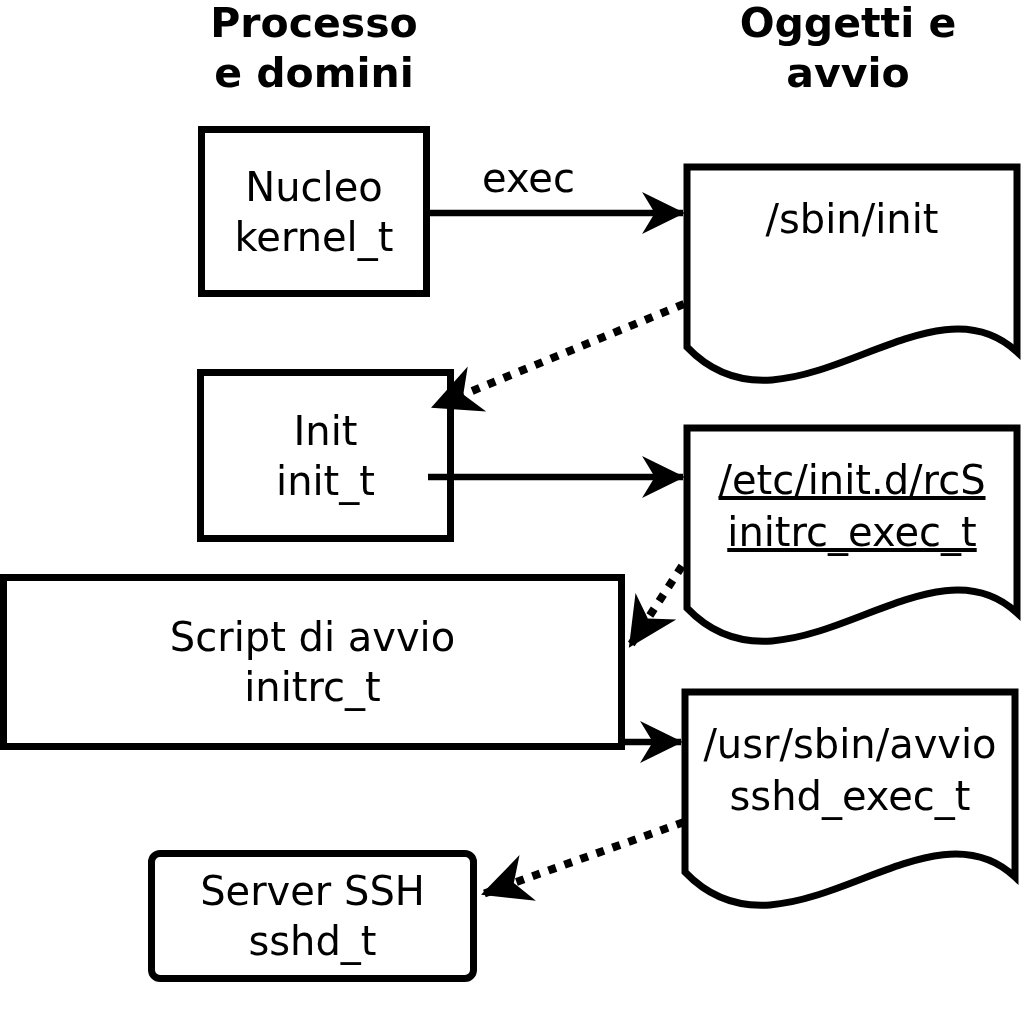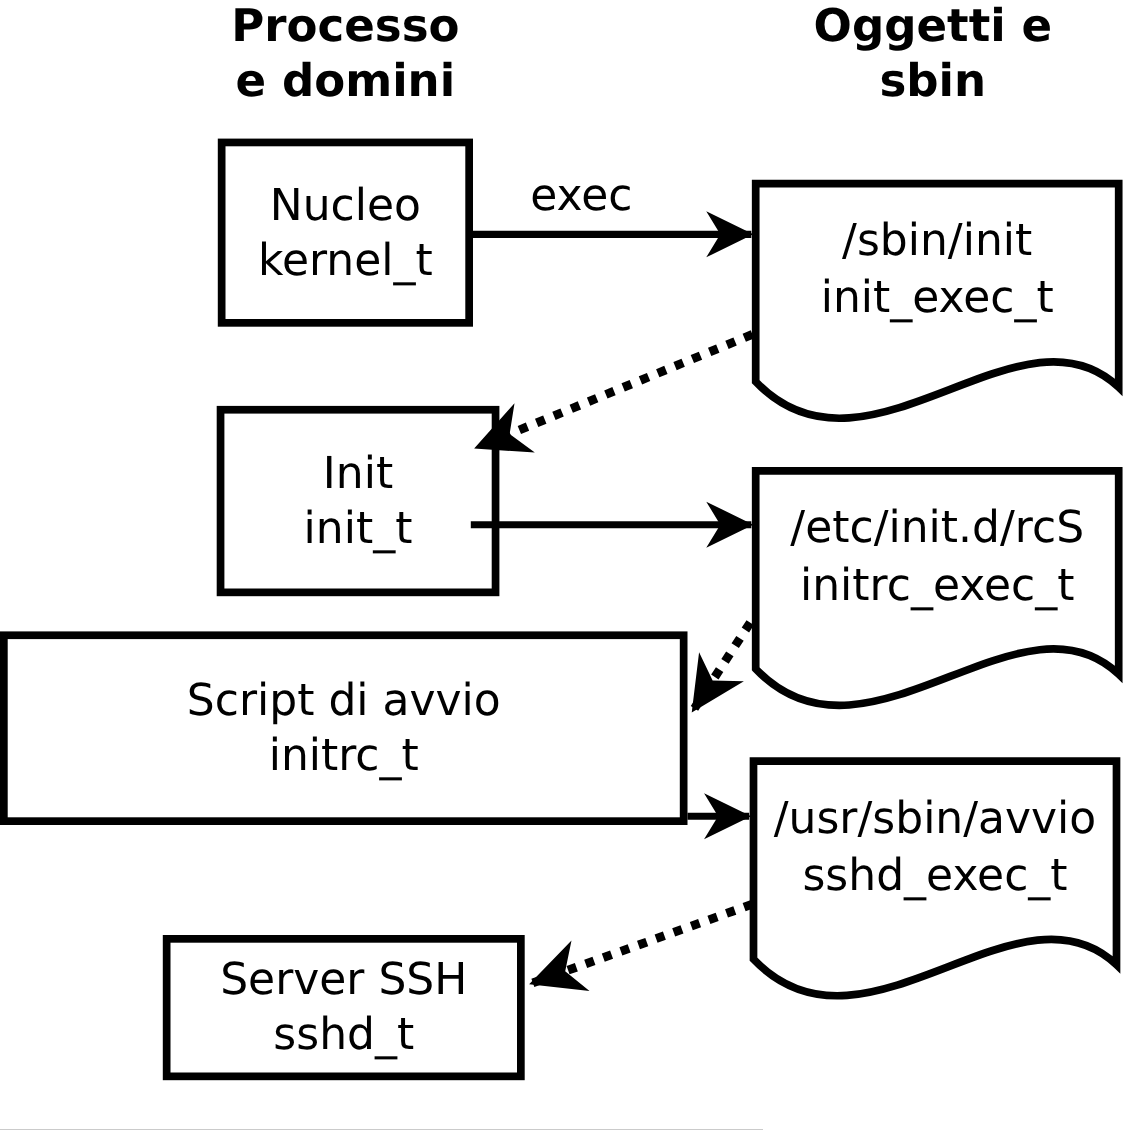--- a/index.html
+++ b/index.html
@@ -40,31 +40,31 @@
     z-index:1;
     display:flex; flex-direction:column;
     align-items:center; justify-content:center;
     text-align:center;
     font-size:40px; line-height:50px;
     white-space:nowrap;
   }
   .box-kernel { left:198px; top:126px;  width:232px; height:171px;text-align:right; }
   .box-init   { left:197px; top:369px;  width:257px; height:173px; }
   .box-initrc { left:0px;   top:574px;  width:625px; height:176px; }
-  .box-sshd   { left:148px; top:850px;  width:329px; height:132px; }
+  .box-sshd   { left:148px; top:850px;  width:329px; height:132px;border-radius:12px; }
   .doclabel {
     position:absolute;
     width:330px;
     z-index:3;
     text-align:center;
     font-size:40px; line-height:52px;
     white-space:nowrap;
   }
   .doclabel-1 { left:687px; top:193px; }
-  .doclabel-2 { left:687px; top:454px; }
+  .doclabel-2 { left:687px; top:454px;text-decoration:underline; }
   .doclabel-3 { left:685px; top:718px; }
   .hdr {
     position:absolute; top:-2px;
     width:320px;
     z-index:3;
     text-align:center;
     font-size:41px; font-weight:bold; line-height:50px;
     white-space:nowrap;
   }
   .hdr-left  { left:154px; }
@@ -80,21 +80,21 @@
 <body>
 
 <div class="stage">
 
   <div class="hdr hdr-left">
     <div>Processo</div>
     <div>e domini</div>
   </div>
   <div class="hdr hdr-right">
     <div>Oggetti e</div>
-    <div>sbin</div>
+    <div>avvio</div>
   </div>
 
   <div class="pbox box-kernel">
     <div>Nucleo</div>
     <div>kernel_t</div>
   </div>
   <div class="pbox box-init">
     <div>Init</div>
     <div>init_t</div>
   </div>
@@ -125,21 +125,20 @@
     <path class="solid" d="M428,477 H683" marker-end="url(#arrowS)"></path>
     <path class="solid" d="M625,742 H681" marker-end="url(#arrowS)"></path>
 
     <path class="dashed" d="M684,304 L433,407" marker-end="url(#arrowD)"></path>
     <path class="dashed" d="M682,566 L630,646" marker-end="url(#arrowD)"></path>
     <path class="dashed" d="M684,822 L483,894" marker-end="url(#arrowD)"></path>
   </svg>
 
   <div class="doclabel doclabel-1">
     <div>/sbin/init</div>
-    <div>init_exec_t</div>
   </div>
   <div class="doclabel doclabel-2">
     <div>/etc/init.d/rcS</div>
     <div>initrc_exec_t</div>
   </div>
   <div class="doclabel doclabel-3">
     <div>/usr/sbin/avvio</div>
     <div>sshd_exec_t</div>
   </div>
 

